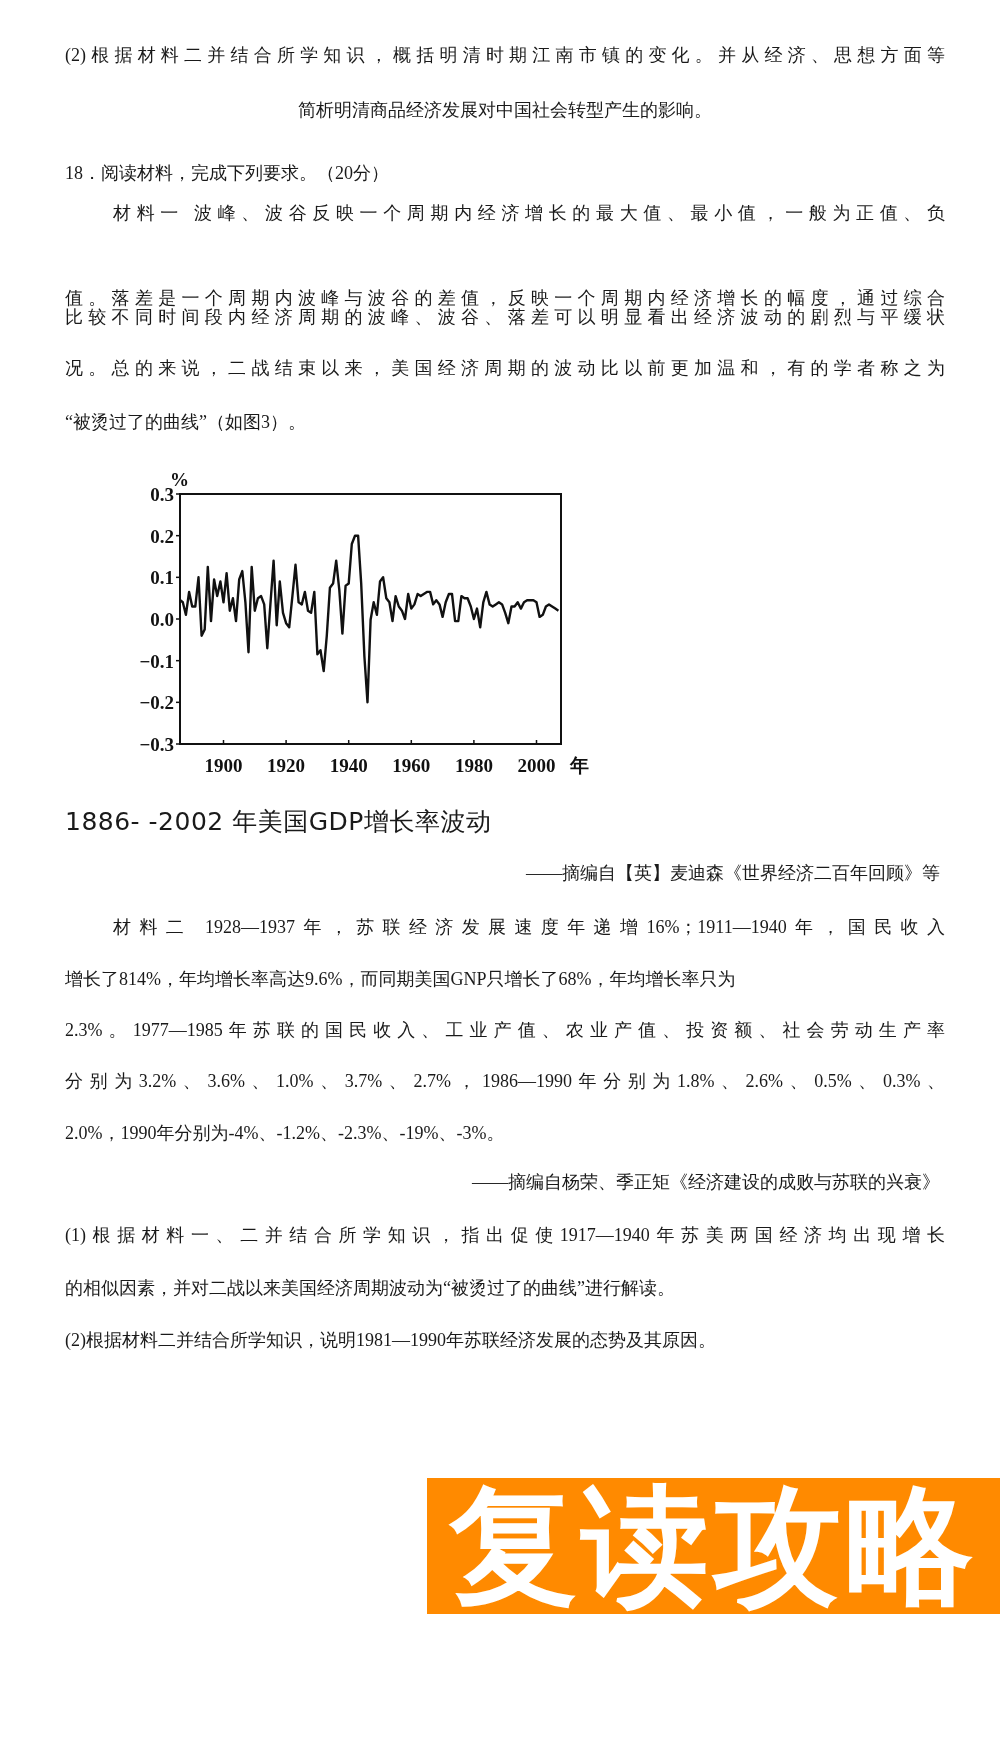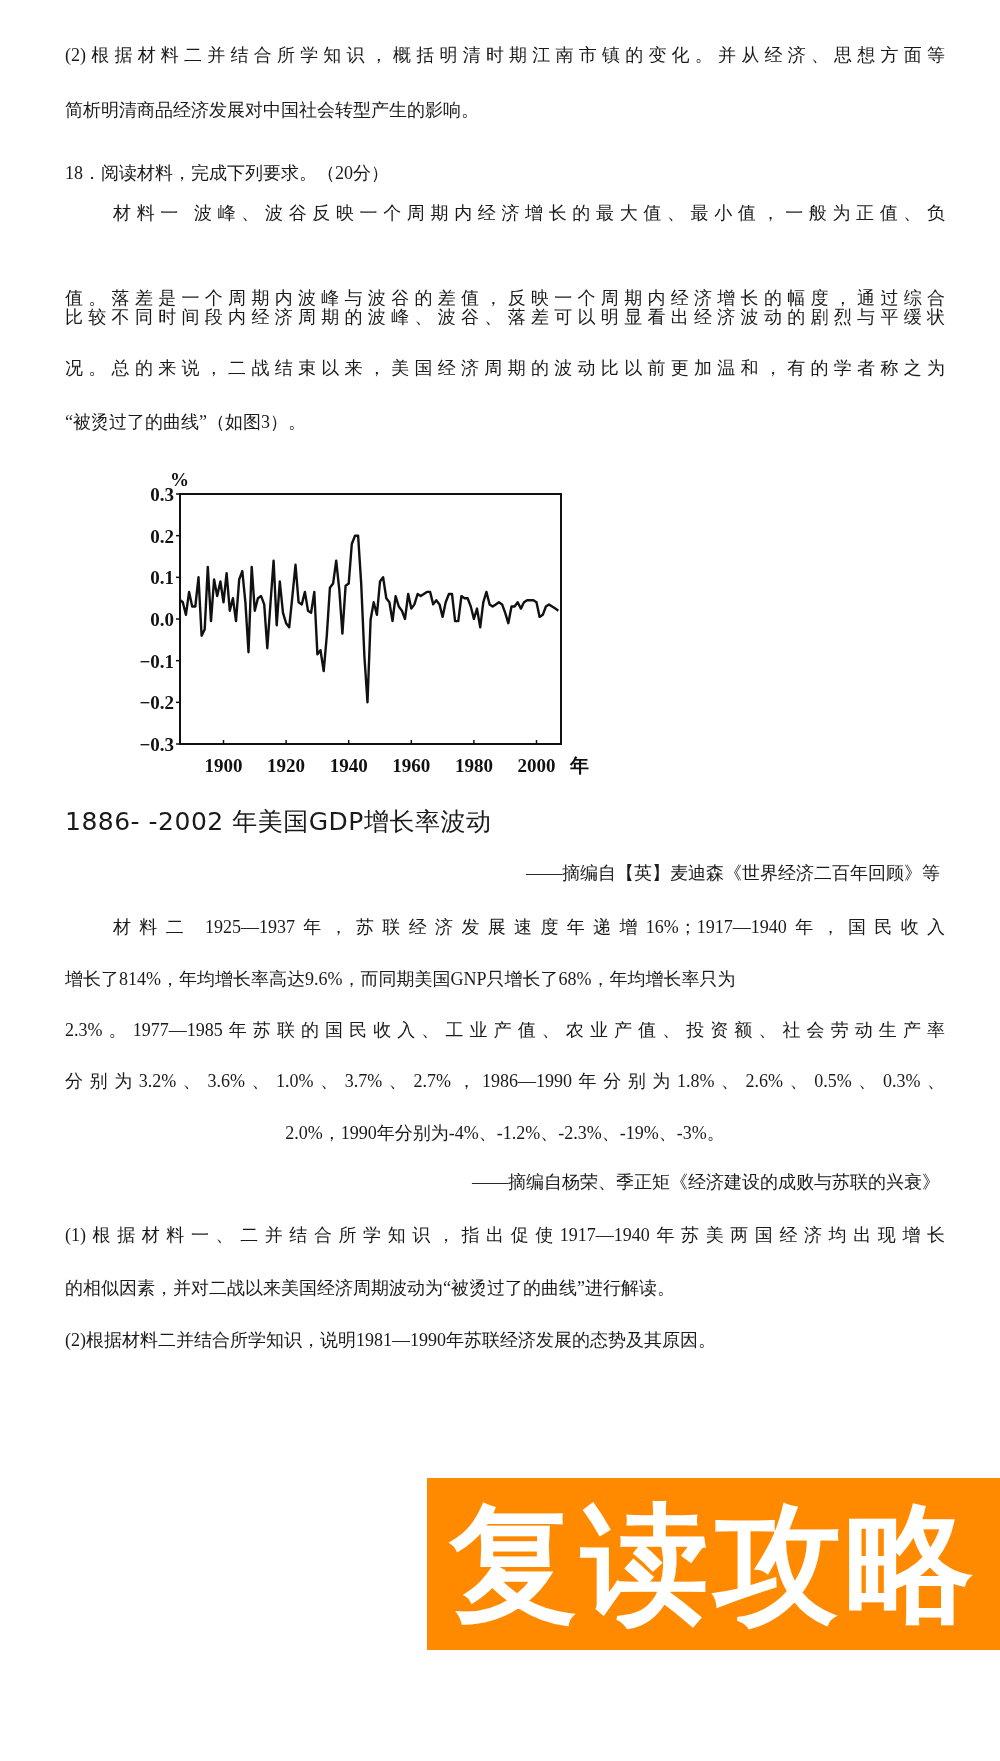--- a/index.html
+++ b/index.html
@@ -60,40 +60,40 @@
     font-family: "Liberation Serif", "DejaVu Serif", serif;
     font-weight: bold;
     font-size: 19px;
     fill: #111;
   }
   .banner {
     position: absolute;
     left: 427px;
     top: 1478px;
     width: 573px;
-    height: 172px;
+    height: 136px;
     background: #ff8a00;
     display: flex;
     align-items: center;
     justify-content: center;
   }
   .banner span {
     color: #ffffff;
     font-family: "DejaVu Sans", "Liberation Sans", sans-serif;
     font-size: 128px;
     font-weight: bold;
     letter-spacing: 4px;
     line-height: 1;
   }
 </style>
 </head>
 <body>
 
 <div class="line justify" style="top:40px;">(2)根据材料二并结合所学知识，概括明清时期江南市镇的变化。并从经济、思想方面等</div>
-<div class="line" style="top:95px;">简析明清商品经济发展对中国社会转型产生的影响。</div>
+<div class="line" style="top:95px;text-align:center;">简析明清商品经济发展对中国社会转型产生的影响。</div>
 
 <div class="line" style="top:158px;">18．阅读材料，完成下列要求。（20分）</div>
 
 <div>
   <div class="line justify indent" style="top:198px;">材料一  波峰、波谷反映一个周期内经济增长的最大值、最小值，一般为正值、负</div>
   <div class="line justify" style="top:251px;margin-top:32px;">值。落差是一个周期内波峰与波谷的差值，反映一个周期内经济增长的幅度，通过综合</div>
   <div class="line justify" style="top:302px;">比较不同时间段内经济周期的波峰、波谷、落差可以明显看出经济波动的剧烈与平缓状</div>
   <div class="line justify" style="top:353px;">况。总的来说，二战结束以来，美国经济周期的波动比以前更加温和，有的学者称之为</div>
   <div class="line" style="top:407px;">“被烫过了的曲线”（如图3）。</div>
 </div>
@@ -133,25 +133,25 @@
   <text x="170" y="486">%</text>
   <text x="570" y="772" style="font-family:'DejaVu Sans',sans-serif;font-size:19px;">年</text>
   <polyline id="gdp-line" fill="none" stroke="#111" stroke-width="2.4" stroke-linejoin="round" points="179.7,599.8 182.8,602.3 185.9,614.8 189.1,591.9 192.2,606.5 195.3,606.5 198.5,577.3 201.6,635.7 204.7,629.4 207.8,566.9 211.0,621.1 214.1,579.4 217.2,596.1 220.4,581.5 223.5,602.3 226.6,573.2 229.8,610.7 232.9,598.2 236.0,621.1 239.2,579.4 242.3,571.1 245.4,602.3 248.5,652.3 251.7,566.9 254.8,610.7 257.9,598.2 261.1,596.1 264.2,604.4 267.3,648.2 270.4,604.4 273.6,560.7 276.7,625.3 279.8,581.5 283.0,612.8 286.1,623.2 289.2,627.3 292.4,596.1 295.5,564.8 298.6,602.3 301.8,604.4 304.9,591.9 308.0,610.7 311.1,612.8 314.3,591.9 317.4,654.4 320.5,650.3 323.7,671.1 326.8,635.7 329.9,587.8 333.1,583.6 336.2,560.7 339.3,589.8 342.4,633.6 345.6,585.7 348.7,583.6 351.8,544.0 355.0,535.7 358.1,535.7 361.2,583.6 364.4,656.5 367.5,702.3 370.6,619.8 373.7,602.3 376.9,614.8 380.0,581.5 383.1,577.3 386.3,598.2 389.4,602.3 392.5,621.1 395.6,596.1 398.8,606.5 401.9,610.7 405.0,619.0 408.2,594.0 411.3,608.6 414.4,604.4 417.6,594.0 420.7,596.1 423.8,594.0 426.9,591.9 430.1,591.9 433.2,604.4 436.3,600.3 439.5,604.4 442.6,616.9 445.7,602.3 448.9,594.0 452.0,594.0 455.1,621.1 458.3,621.1 461.4,596.1 464.5,598.2 467.6,598.2 470.8,606.5 473.9,619.0 477.0,608.6 480.2,627.3 483.3,602.3 486.4,591.9 489.6,604.4 492.7,606.5 495.8,604.4 498.9,602.3 502.1,604.4 505.2,612.8 508.3,623.2 511.5,606.5 514.6,606.5 517.7,602.3 520.9,608.6 524.0,602.3 527.1,600.3 530.2,600.3 533.4,600.3 536.5,602.3 539.6,616.9 542.8,614.8 545.9,606.5 549.0,604.4 552.1,606.5 555.3,608.6 558.4,610.7"></polyline>
 </svg>
 
 <div class="caption">1886- -2002 年美国GDP增长率波动</div>
 
 <div class="line right" style="top:858px;">——摘编自【英】麦迪森《世界经济二百年回顾》等</div>
 
 <div>
-  <div class="line justify indent" style="top:912px;">材料二  1925—1937年，苏联经济发展速度年递增16%；1917—1940年，国民收入</div>
+  <div class="line justify indent" style="top:912px;">材料二  1928—1937年，苏联经济发展速度年递增16%；1911—1940年，国民收入</div>
   <div class="line" style="top:964px;">增长了814%，年均增长率高达9.6%，而同期美国GNP只增长了68%，年均增长率只为</div>
   <div class="line justify" style="top:1015px;">2.3%。1977—1985年苏联的国民收入、工业产值、农业产值、投资额、社会劳动生产率</div>
   <div class="line justify" style="top:1066px;">分别为3.2%、3.6%、1.0%、3.7%、2.7%，1986—1990年分别为1.8%、2.6%、0.5%、0.3%、</div>
-  <div class="line" style="top:1118px;text-align:center;">2.0%，1990年分别为-4%、-1.2%、-2.3%、-19%、-3%。</div>
+  <div class="line" style="top:1118px;">2.0%，1990年分别为-4%、-1.2%、-2.3%、-19%、-3%。</div>
 </div>
 
 <div class="line right" style="top:1167px;">——摘编自杨荣、季正矩《经济建设的成败与苏联的兴衰》</div>
 
 <div>
   <div class="line justify" style="top:1220px;">(1)根据材料一、二并结合所学知识，指出促使1917—1940年苏美两国经济均出现增长</div>
   <div class="line" style="top:1273px;">的相似因素，并对二战以来美国经济周期波动为“被烫过了的曲线”进行解读。</div>
 </div>
 <div class="line" style="top:1325px;">(2)根据材料二并结合所学知识，说明1981—1990年苏联经济发展的态势及其原因。</div>
 

